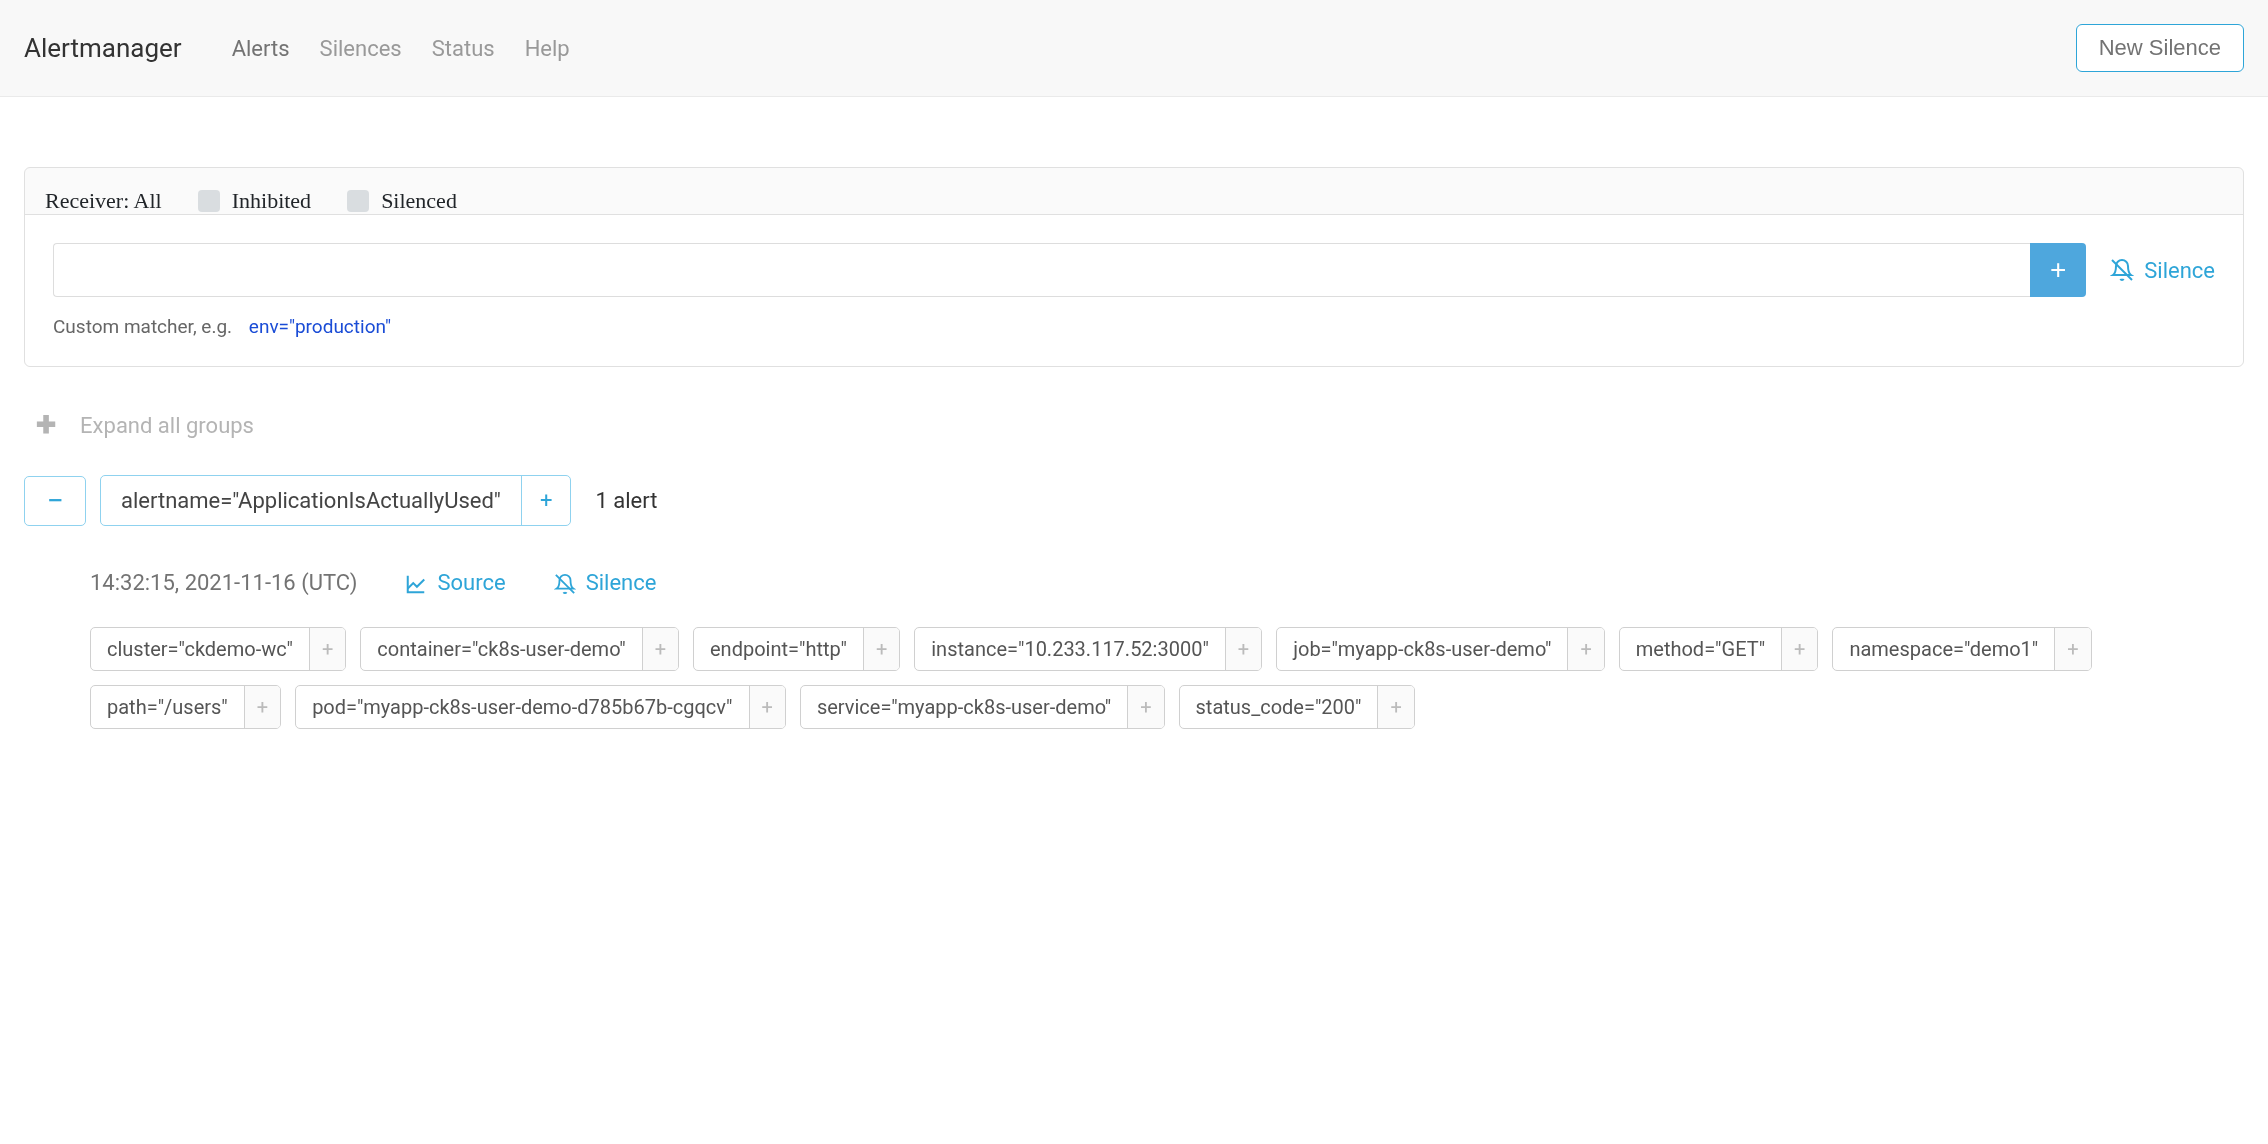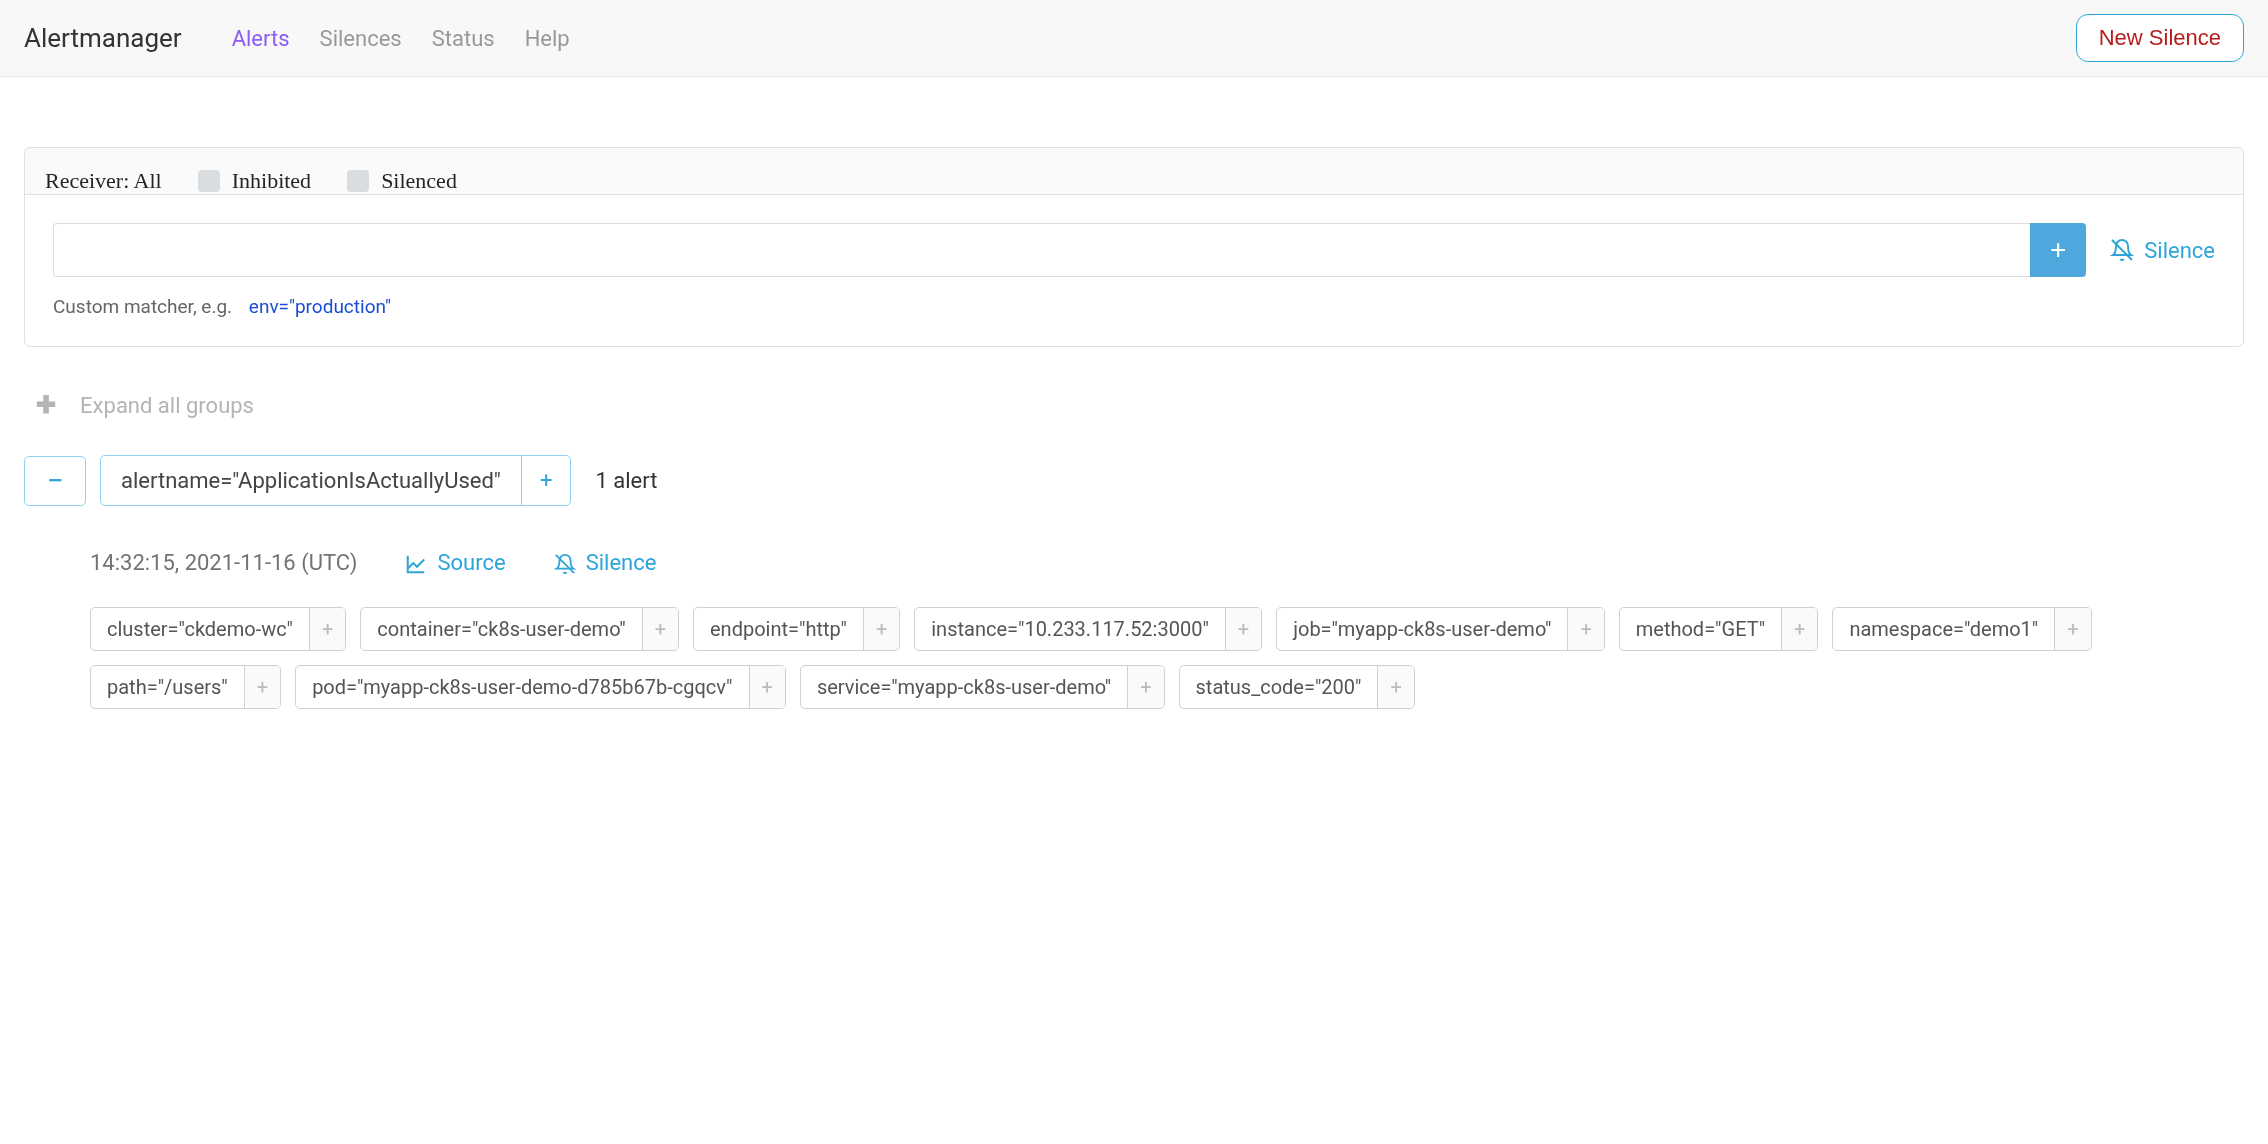--- a/index.html
+++ b/index.html
@@ -6,49 +6,49 @@
     body {
       font-family: -apple-system, BlinkMacSystemFont, "Segoe UI", Roboto, "Helvetica Neue", Arial, sans-serif;
       background: #ffffff;
       color: #212529;
       font-size: 20px;
     }
     .navbar {
       display: flex;
       align-items: center;
       justify-content: space-between;
-      padding: 14px 24px;
+      padding: 24px 24px;
       background: #f8f8f8;
       border-bottom: 1px solid #eaeaea;
     }
     .nav-left {
       display: flex;
       align-items: center;
       gap: 30px;
     }
     .brand {
       font-size: 26px;
       font-weight: 400;
       color: #333;
       margin-right: 20px;
     }
     .nav-link {
       font-size: 22px;
       color: #999;
       cursor: pointer;
     }
     .nav-link.active {
-      color: #8b5cf6;
+      color: #737373;
     }
     .btn-new-silence {
       border: 1px solid #2ea5d8;
-      color: #b91c1c;
+      color: #737373;
       background: #ffffff;
       padding: 10px 22px;
-      border-radius: 12px;
+      border-radius: 6px;
       font-size: 22px;
       cursor: pointer;
     }
     .content {
       padding: 70px 24px 24px 24px;
     }
     .filter-card {
       border: 1px solid #e0e0e0;
       border-radius: 6px;
       background: #fafafa;

